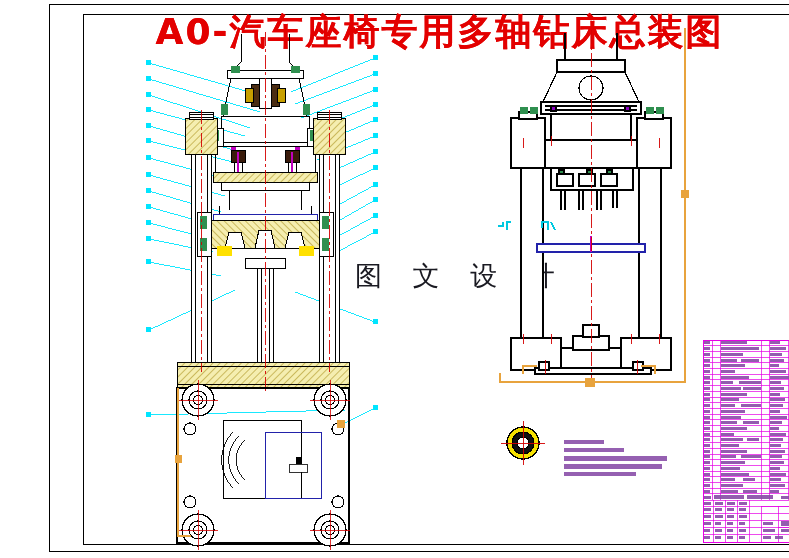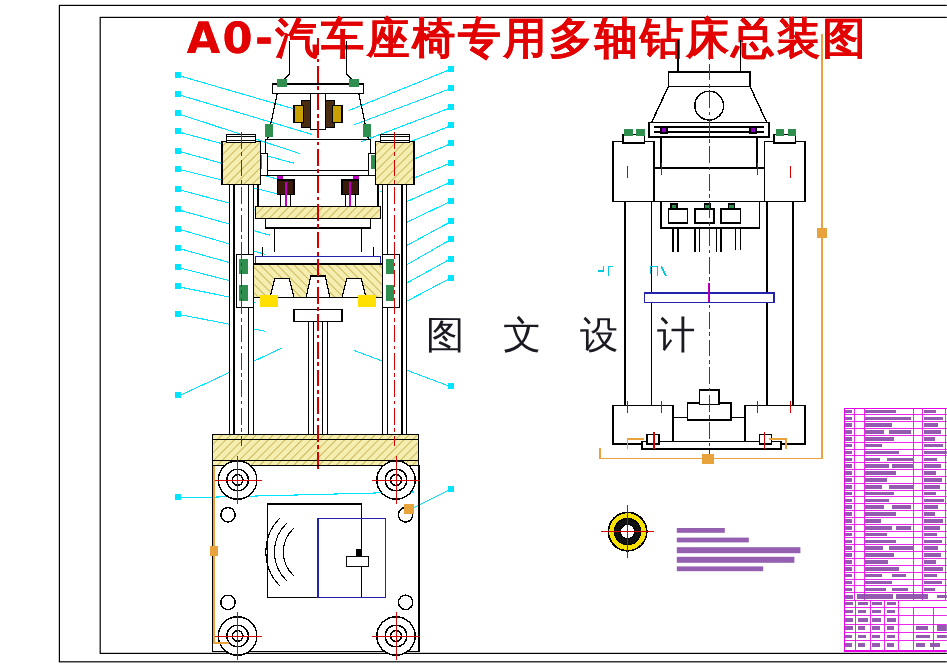--- a/index.html
+++ b/index.html
@@ -11,21 +11,21 @@
   #outer-border{left:4px;top:4px;width:779px;height:548px;
       border:1px solid #000;box-sizing:border-box;}
   #inner-border{left:38px;top:14px;width:737px;height:531px;
       border:1.6px solid #000;box-sizing:border-box;}
   
   #title{left:0;top:8px;width:789px;text-align:center;
       color:#e30000;font-size:36px;font-weight:bold;letter-spacing:2px;
       font-family:"DejaVu Sans","Liberation Sans",sans-serif;
       white-space:nowrap;text-shadow:0 0 0.4px #e30000;}
   
-  #watermark{left:310px;top:258px;color:#1a1a22;font-size:32px;
+  #watermark{left:310px;top:258px;color:#1a1a22;font-size:27px;
       letter-spacing:11px;font-family:"DejaVu Serif","Liberation Serif",serif;text-align:center;}
   
   svg{position:absolute;left:0;top:0;overflow:visible;}
   .cad{shape-rendering:crispEdges;}
   
   #titleblock{left:658px;top:340px;width:120px;height:203px;}
   
   .note-line{position:absolute;background:#8a4fa8;opacity:.9;}
 </style>
 </head>

